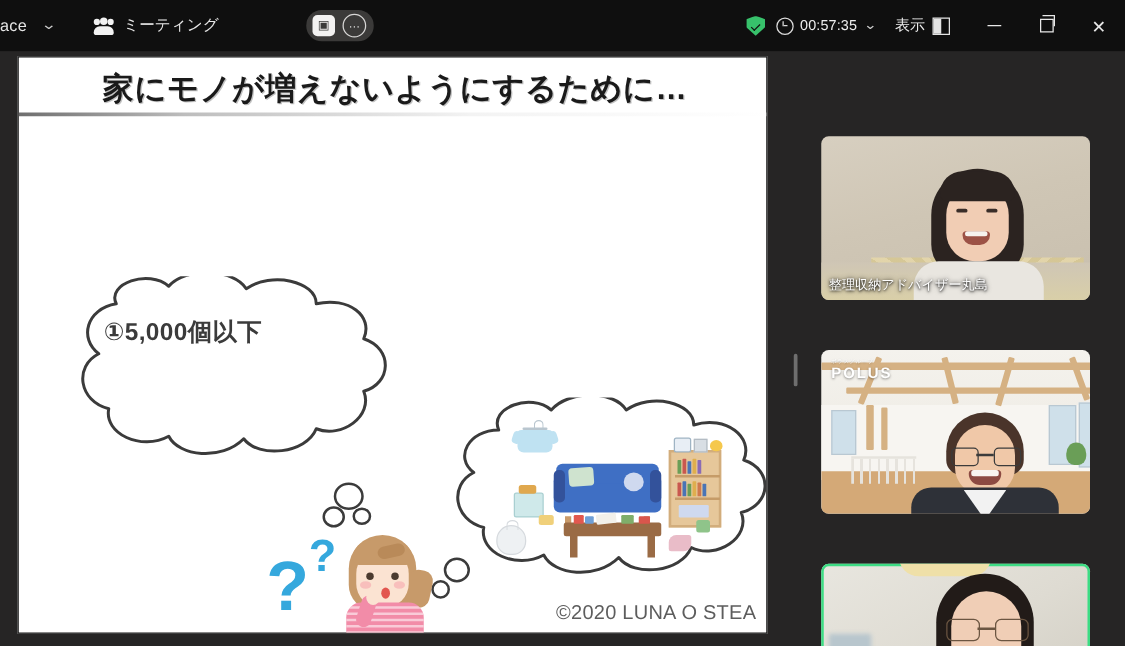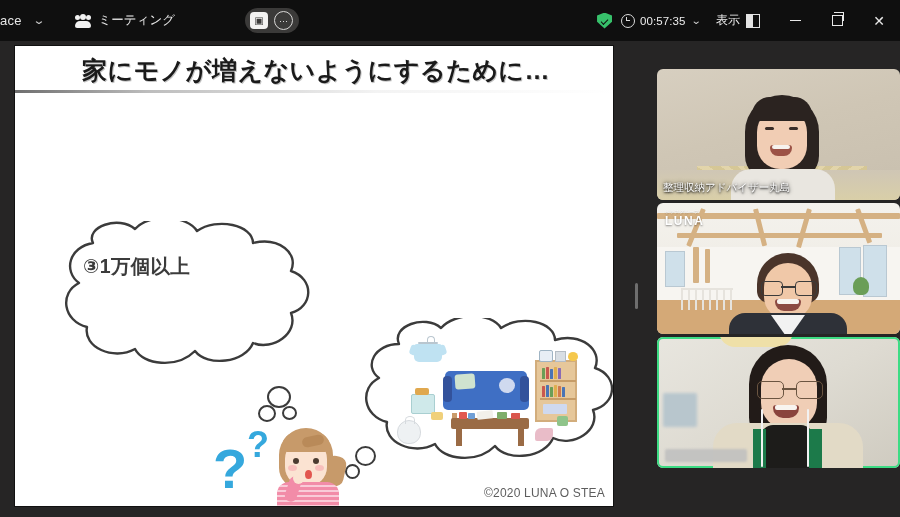--- a/index.html
+++ b/index.html
@@ -351,21 +351,21 @@
   .w-body { position:absolute; left:14px; top:54px; width:62px; height:26px; background:#f28ca8; border-radius:12px 12px 0 0; overflow:hidden;}
   .w-body i { position:absolute; left:0; width:100%; height:2px; background:rgba(255,255,255,.55);}
   .w-arm { position:absolute; left:24px; top:48px; width:12px; height:26px; background:#f28ca8; border-radius:6px; transform:rotate(18deg);}
   .w-hand { position:absolute; left:30px; top:44px; width:11px; height:12px; background:#fbe3d2; border-radius:50%;}
   .qm { position:absolute; color:#35a8dd; font-weight:bold; }
 
   .copyright {
     position: absolute;
     right: 8px; bottom: 6px;
     color: #5d5d5d;
-    font-size: 12px;
+    font-size: 16px;
     letter-spacing: .2px;
   }
 
   
   .divider {
     position: absolute;
     left: 629px; top: 4px;
     width: 16px; height: 462px;
   }
   .grip {
@@ -373,26 +373,27 @@
     left: 6px; top: 238px;
     width: 3px; height: 26px;
     background: #6e6e6e;
     border-radius: 2px;
   }
 
   
   .rail { position: absolute; left: 657px; top: 28px; width: 243px; }
   .tile {
     position: relative;
-    width: 243px;
+    width: 215px;
     height: 131px;
     border-radius: 6px;
     overflow: hidden;
     margin-bottom: 3px;
     background: #2d2d2d;
+    margin-top: 40px;
   }
   .tile.speaking { outline: 2.5px solid #3ddc84; outline-offset: -2px; }
   .tile-label {
     position: absolute;
     left: 6px; bottom: 5px;
     color: #fff;
     font-size: 10.5px;
     text-shadow: 0 1px 2px rgba(0,0,0,.95), 0 0 4px rgba(0,0,0,.8);
     white-space: nowrap;
   }
@@ -517,21 +518,21 @@
       <div class="opt-bubble">
         <svg width="290" height="155" viewBox="0 0 290 155">
           <path d="M36 22 C28 6, 62 -6, 78 8 C92 -8, 130 -6, 140 10
                    C160 -4, 196 4, 196 22 C222 16, 242 32, 234 50
                    C258 58, 256 86, 234 92 C242 112, 216 130, 196 122
                    C188 142, 150 146, 138 130 C120 148, 86 144, 78 128
                    C56 140, 26 126, 30 106 C6 100, 2 72, 22 62
                    C6 50, 12 26, 36 22 Z" fill="#ffffff" stroke="#3b3b3b" stroke-width="2.4" stroke-linejoin="round"></path>
         </svg>
         <div class="opt-list">
-          <div>③1万個以上</div>
+          <div>①5,000個以下</div>
         </div>
       </div>
 
       <div class="mini-b" style="left:252px;top:340px;width:20px;height:18px;"></div>
       <div class="mini-b" style="left:243px;top:359px;width:14px;height:13px;"></div>
       <div class="mini-b" style="left:267px;top:360px;width:11px;height:10px;"></div>
       <div class="mini-b" style="left:340px;top:400px;width:17px;height:16px;"></div>
       <div class="mini-b" style="left:330px;top:418px;width:11px;height:11px;"></div>
 
       <div class="room-bubble">
@@ -659,21 +660,21 @@
         <span class="beam" style="left:36px;top:44px;width:6px;height:36px;"></span>
         <span class="beam" style="left:48px;top:46px;width:5px;height:34px;"></span>
         <span class="win" style="left:182px;top:44px;width:20px;height:46px;"></span>
         <span class="win" style="left:206px;top:42px;width:22px;height:50px;"></span>
         <span class="win" style="left:8px;top:48px;width:18px;height:34px;"></span>
         <span class="plant"></span>
         <span class="floor"></span>
         <span class="rail2"></span>
         <span class="logo">
           <small>ポラスグループ</small>
-          <span>LUNA</span>
+          <span>POLUS</span>
         </span>
         <span class="hair"></span>
         <span class="face"></span>
         <span class="glasses">
           <i style="left:0;"></i>
             <span class="br"></span>
             <i style="left:34px;"></i>
         </span>
         <span class="mouth">
             <i></i>

